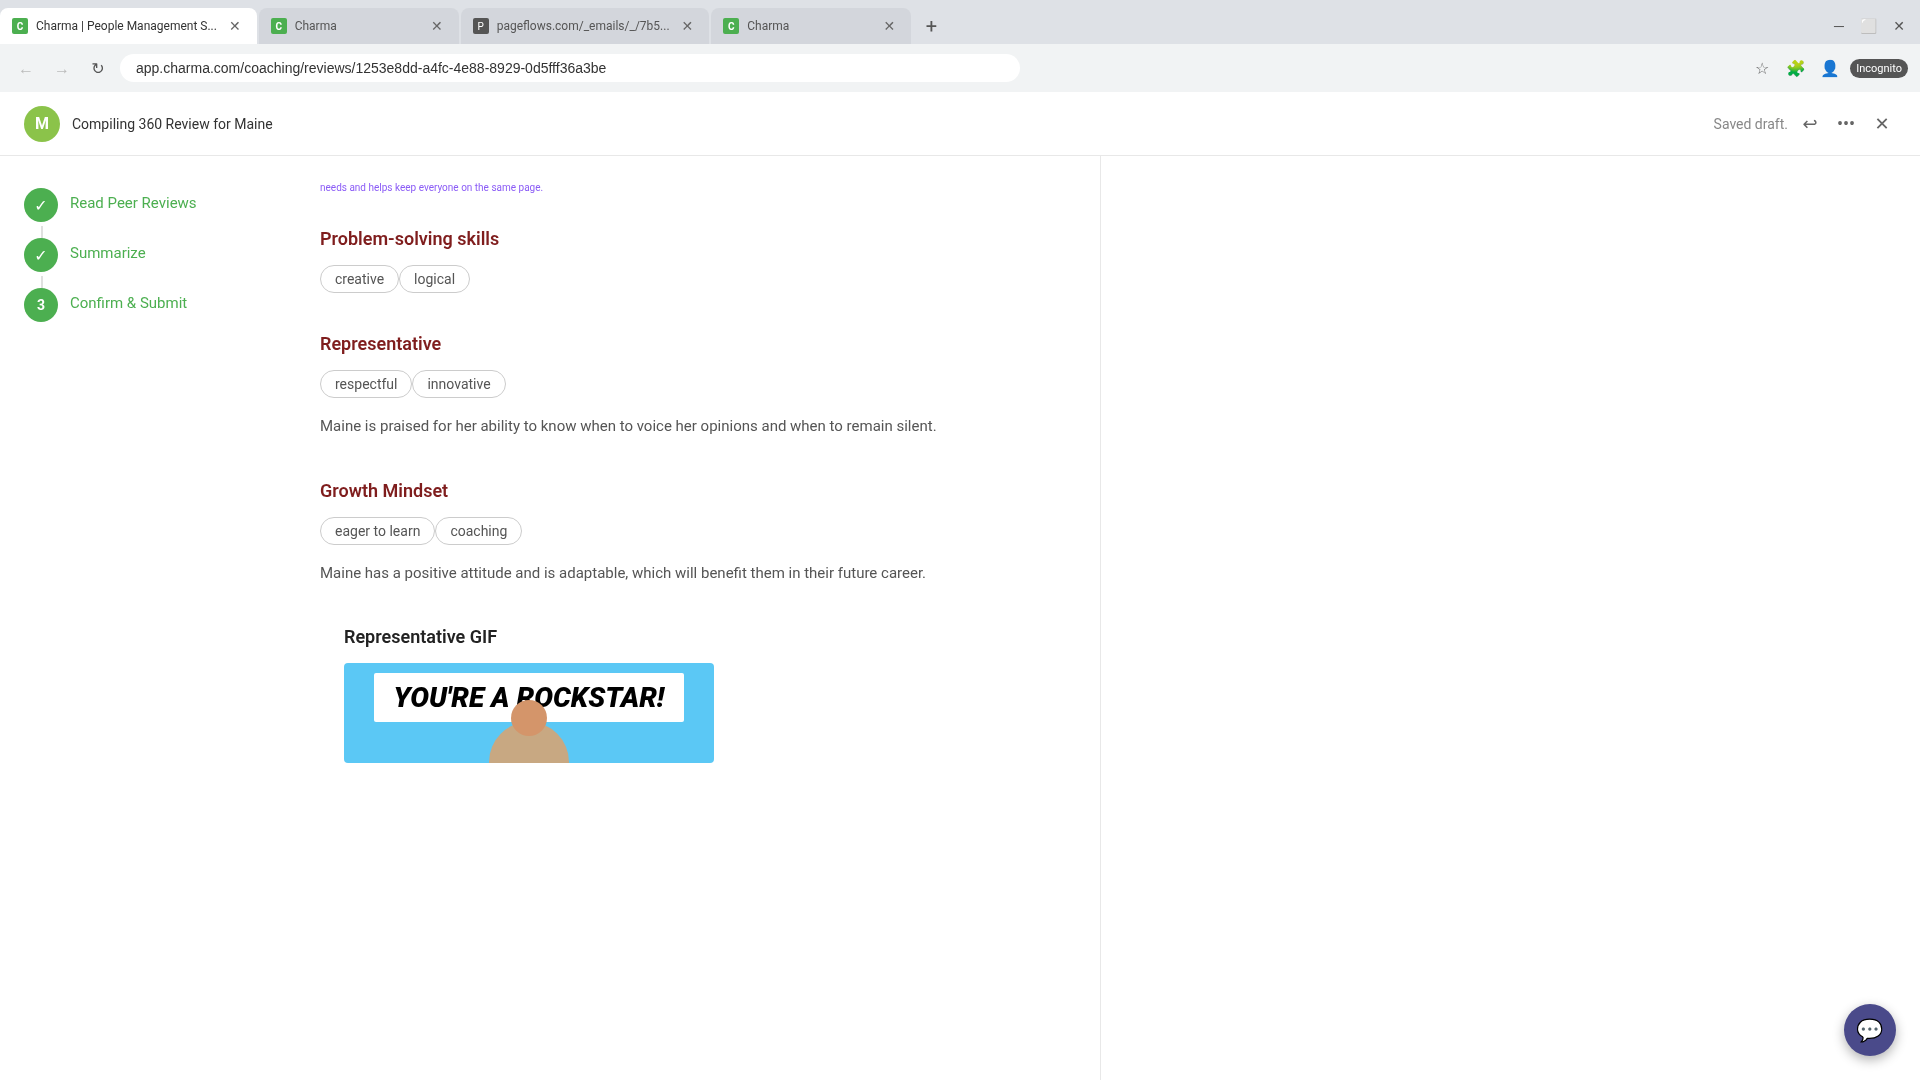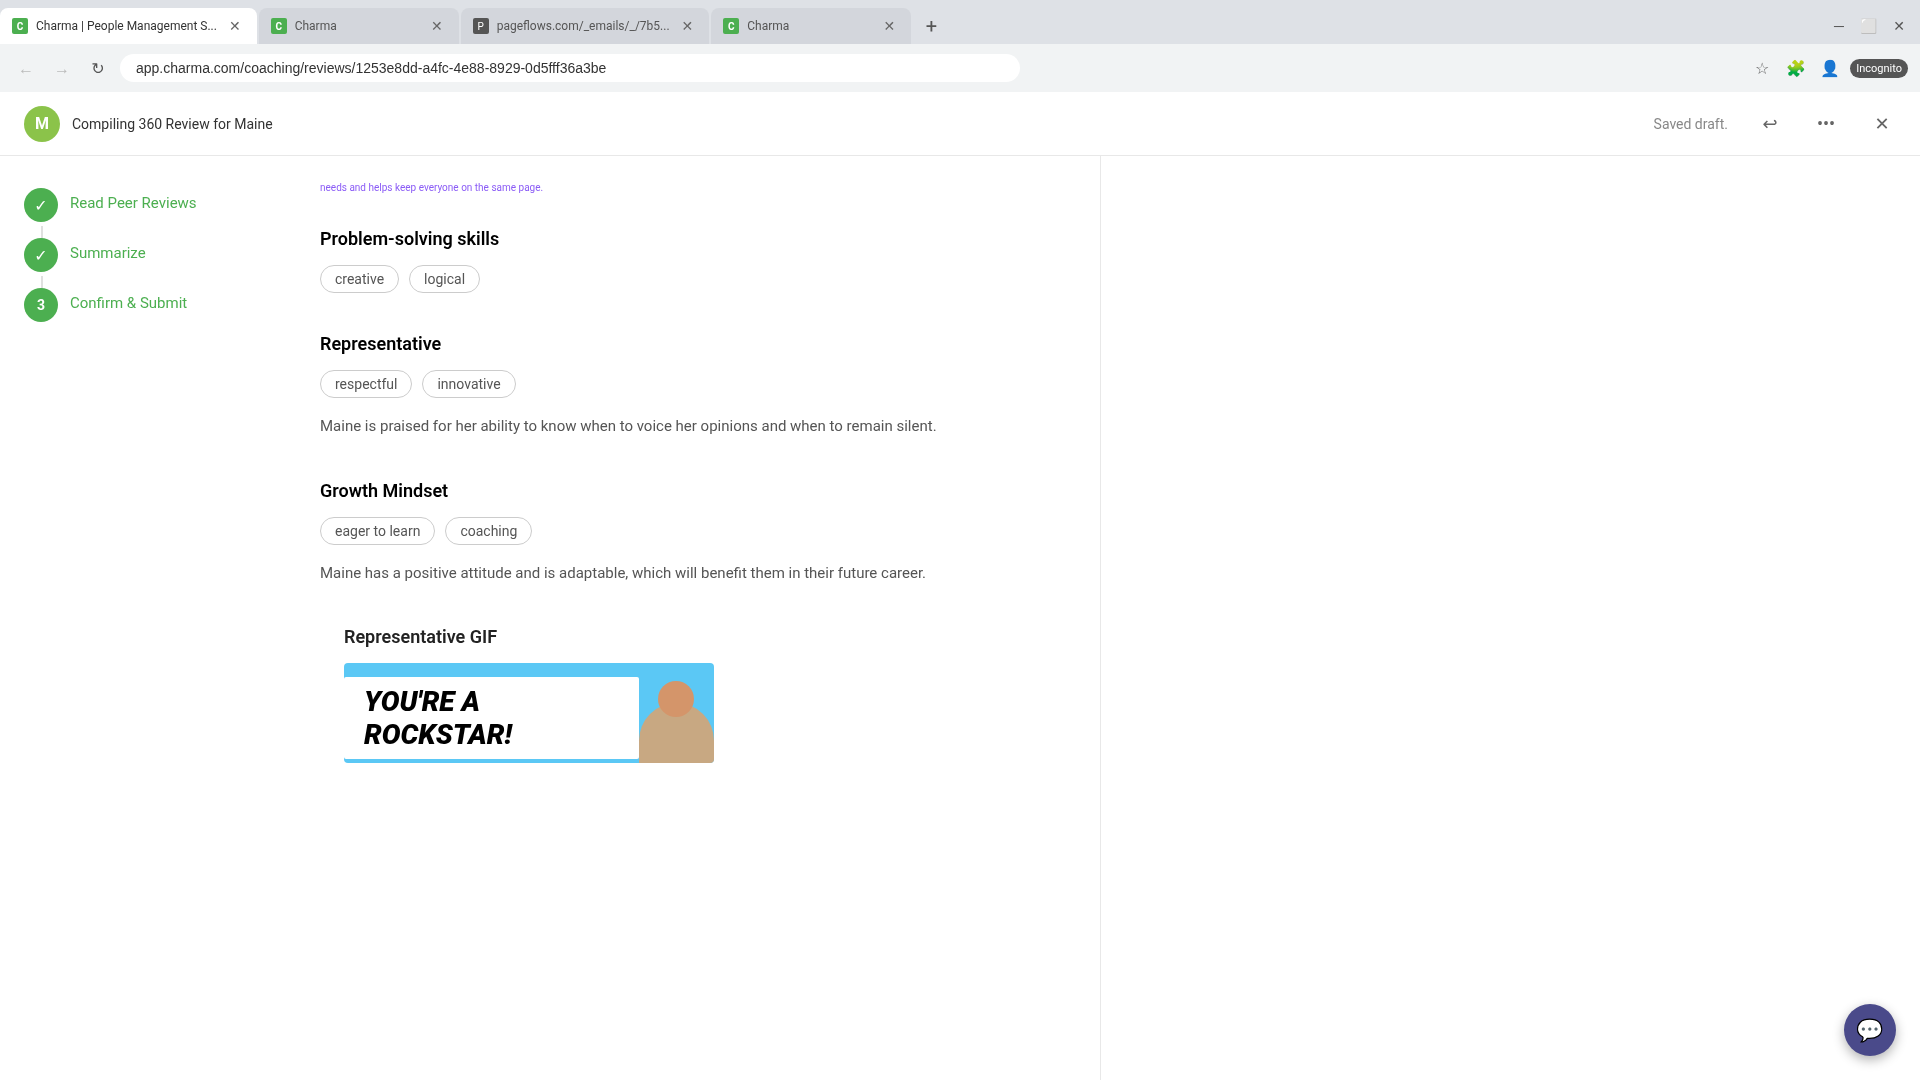--- a/index.html
+++ b/index.html
@@ -25,21 +25,21 @@
     .address-input { flex: 1; background: #fff; border: none; border-radius: 20px; padding: 6px 16px; font-size: 14px; color: #333; outline: none; max-width: 900px; }
     .address-right { display: flex; align-items: center; gap: 6px; margin-left: auto; }
     .addr-icon { width: 28px; height: 28px; display: flex; align-items: center; justify-content: center; color: #666; font-size: 16px; cursor: pointer; border-radius: 50%; }
     .incognito-badge { background: #555; color: white; font-size: 11px; padding: 3px 6px; border-radius: 12px; }
 
     
     .app { width: 1920px; height: calc(1080px - 92px); display: flex; flex-direction: column; overflow: hidden; }
     .app-header { display: flex; align-items: center; padding: 0 24px; height: 64px; border-bottom: 1px solid #e8e8e8; flex-shrink: 0; }
     .app-logo { width: 36px; height: 36px; border-radius: 50%; background: #8BC34A; display: flex; align-items: center; justify-content: center; color: white; font-weight: bold; font-size: 16px; margin-right: 12px; }
     .app-title { font-size: 14px; color: #333; font-weight: 400; }
-    .header-right { display: flex; align-items: center; gap: 28px; margin-left: auto; }
+    .header-right { display: flex; align-items: center; gap: 8px; margin-left: auto; }
     .saved-draft { color: #888; font-size: 14px; }
     .header-icon { width: 28px; height: 28px; display: flex; align-items: center; justify-content: center; color: #666; font-size: 18px; cursor: pointer; border-radius: 4px; }
 
     .app-body { display: flex; flex: 1; overflow: hidden; }
 
     
     .sidebar { width: 280px; padding: 32px 24px; flex-shrink: 0; }
     .sidebar-step { display: flex; align-items: flex-start; margin-bottom: 16px; position: relative; }
     .step-icon { width: 34px; height: 34px; border-radius: 50%; display: flex; align-items: center; justify-content: center; flex-shrink: 0; margin-right: 12px; font-size: 16px; }
     .step-icon.completed { background: #4CAF50; color: white; }
@@ -47,22 +47,22 @@
     .step-label { font-size: 15px; color: #4CAF50; padding-top: 6px; }
 
     
     .main-content { flex: 1; overflow-y: auto; padding: 0; }
     .content-area { max-width: 720px; padding: 0 40px 40px 40px; }
 
     
     .top-text { color: #8b5cf6; font-size: 10px; line-height: 1.6; padding: 24px 0 32px 0; border-bottom: none; }
 
     .section { margin-bottom: 40px; }
-    .section-title { font-size: 18px; font-weight: 600; color: #000000; margin-bottom: 16px; }
-    .tags { display: flex; gap: 10px; flex-wrap: wrap; margin-bottom: 16px; }
+    .section-title { font-size: 18px; font-weight: 600; color: #7f1d1d; margin-bottom: 16px; }
+    .tags { display: flex; flex-wrap: wrap; margin-bottom: 16px; }
     .tag { display: inline-block; padding: 5px 14px; border: 1px solid #ccc; border-radius: 20px; font-size: 14px; color: #555; background: #fff; }
     .section-text { font-size: 15px; color: #555; line-height: 1.7; }
 
     
     .gif-section { margin-bottom: 40px; margin-left: 24px; }
     .gif-title { font-size: 18px; font-weight: 600; color: #222; margin-bottom: 16px; }
     .gif-container { width: 370px; height: 100px; background: #5bc8f5; border-radius: 4px; display: flex; align-items: center; justify-content: center; overflow: hidden; position: relative; }
     .gif-text { font-size: 32px; font-weight: 900; color: #000; text-align: center; font-style: italic; text-transform: uppercase; }
 
     
@@ -187,21 +187,21 @@
           <div class="tags">
             <span class="tag">eager to learn</span>
             <span class="tag">coaching</span>
           </div>
           <p class="section-text">Maine has a positive attitude and is adaptable, which will benefit them in their future career.</p>
         </div>
 
         <div class="gif-section">
           <h2 class="gif-title">Representative GIF</h2>
           <div class="gif-container">
-            <div style="display:flex; align-items:center; width:100%; height:100%;">
+            <div style="display:flex; flex-direction:column; align-items:center; width:100%; height:100%;">
               <div style="background:#fff; padding: 8px 20px; margin-top:10px; border-radius:2px;">
                 <span class="gif-text" style="font-size:28px; font-weight:900; font-style:italic;">YOU'RE A ROCKSTAR!</span>
               </div>
 
               <div style="width:80px; height:60px; background:#c8a882; border-radius:40px 40px 0 0; margin-top:auto; position:relative; display:flex; align-items:flex-start; justify-content:center;">
                 <div style="width:36px; height:36px; background:#d4956a; border-radius:50%; position:absolute; top:-22px;"></div>
               </div>
             </div>
           </div>
         </div>

